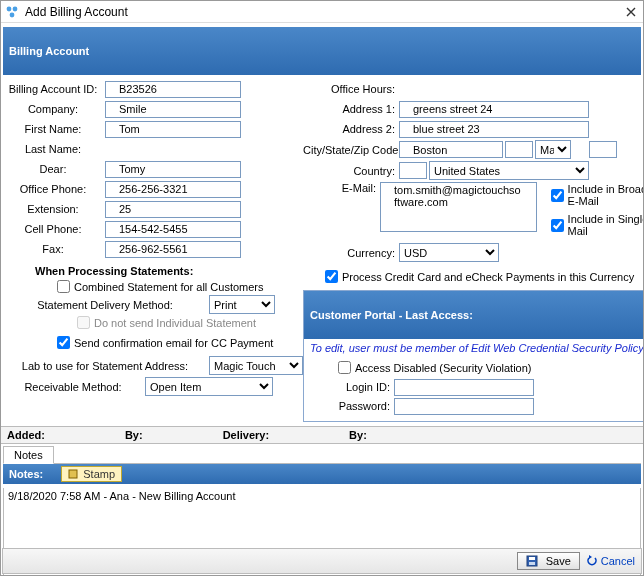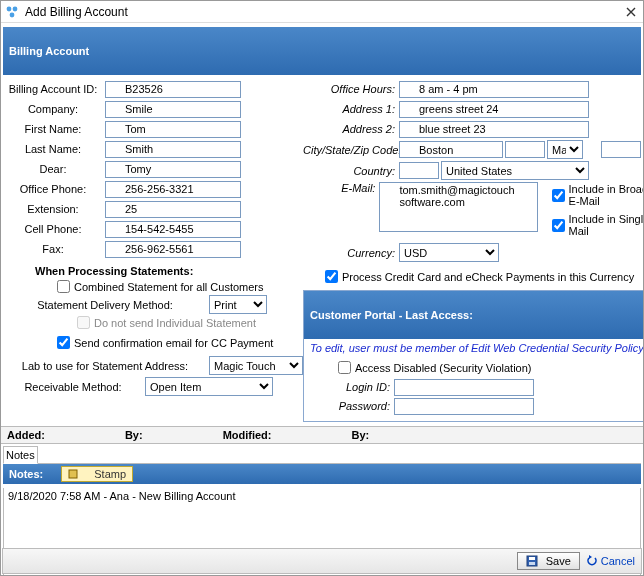--- a/index.html
+++ b/index.html
@@ -42,26 +42,26 @@
     margin: 4px 2px 2px 2px;
   }
   .form-area {
     display: flex;
     padding: 2px 4px 4px 4px;
   }
   .col { display: flex; flex-direction: column; }
   .row { display: flex; align-items: center; margin: 1px 0; min-height: 18px; }
   .lbl { text-align: right; padding-right: 4px; white-space: nowrap; }
   .left .lbl { width: 100px; text-align: center; }
-  .right .lbl { width: 96px; font-style: italic; }
+  .right .lbl { width: 96px; }
   input.txt, select.sel, textarea.ta {
     font-family: inherit;
     font-size: 11px;
     border: 1px solid #7a9ac0;
-    padding: 1px 19px;
+    padding: 1px 13px;
     height: 17px;
     background: #fff;
   }
   select.sel { padding: 0; height: 19px; }
   textarea.ta { height: auto; resize: none; }
   .left input.txt { width: 136px; }
   .right input.txt { width: 190px; }
   .subhead { font-weight: bold; margin: 6px 0 2px 30px; }
   .chk-row { display: flex; align-items: center; margin: 1px 0 1px 52px; }
   .chk-row input { margin: 0 4px 0 0; }
@@ -85,21 +85,21 @@
     background: #f3f3f3;
     padding: 2px 6px;
     font-weight: bold;
     gap: 80px;
   }
   .tabs { display: flex; border-bottom: 1px solid #bbb; margin: 2px 2px 0 2px; }
   .tab {
     border: 1px solid #bbb;
     border-bottom: 1px solid #fff;
     background: #fff;
-    padding: 2px 2px;
+    padding: 2px 10px;
     margin-bottom: -1px;
     font-size: 11px;
     cursor: pointer;
   }
   .notes-header {
     background: linear-gradient(#4a87c8, #2e6bb0);
     color: #fff;
     font-weight: bold;
     padding: 2px 6px;
     margin: 0 2px;
@@ -108,21 +108,21 @@
     gap: 18px;
   }
   .stamp-btn {
     background: #fff3c0;
     border: 1px solid #c0a830;
     color: #333;
     font-weight: normal;
     padding: 0 6px;
     display: inline-flex;
     align-items: center;
-    gap: 16px;
+    gap: 5px;
     cursor: pointer;
     height: 16px;
   }
   .notes-body {
     border: 1px solid #bbb;
     border-top: none;
     margin: 4px 2px;
     height: 88px;
     padding: 2px 4px;
     overflow: auto;
@@ -191,21 +191,20 @@
     <div class="row">
         <span class="lbl">Company:</span>
         <input class="txt" value="Smile" style="">
       </div>
     <div class="row">
         <span class="lbl">First Name:</span>
         <input class="txt" value="Tom" style="">
       </div>
     <div class="row">
         <span class="lbl">Last Name:</span>
-        <input class="txt" value="Smith" style="">
       </div>
     <div class="row">
         <span class="lbl">Dear:</span>
         <input class="txt" value="Tomy" style="">
       </div>
     <div class="row">
         <span class="lbl">Office Phone:</span>
         <input class="txt" value="256-256-3321" style="">
       </div>
     <div class="row">
@@ -221,21 +220,21 @@
         <input class="txt" value="256-962-5561" style="">
       </div>
 
     <div class="subhead">When Processing Statements:</div>
     <div class="chk-row">
         <input type="checkbox" style="">
         <span>Combined Statement for all Customers</span>
       </div>
     <div class="row" style="margin-left:0">
         <span class="lbl" style="width:204px">Statement Delivery Method:</span>
-        <select class="sel" style="width:58px"><option>Print</option></select>
+        <select class="sel" style="width:66px"><option>Print</option></select>
       </div>
     <div class="chk-row" style="margin-left:72px">
         <input type="checkbox" disabled="" style="">
         <span class="gray">Do not send Individual Statement</span>
       </div>
     <div class="chk-row" style="margin-top:6px">
         <input type="checkbox" checked="" style="">
         <span>Send confirmation email for CC Payment</span>
       </div>
     <div class="row" style="margin-top:6px">
@@ -244,41 +243,40 @@
       </div>
     <div class="row">
         <span class="lbl" style="width:140px">Receivable Method:</span>
         <select class="sel" style="width:128px"><option>Open Item</option></select>
       </div>
   </div>
 
   <div class="col right" style="flex:1">
     <div class="row">
         <span class="lbl">Office Hours:</span>
-        <input class="txt" value="8 am - 4 pm" style="">
       </div>
     <div class="row">
         <span class="lbl">Address 1:</span>
         <input class="txt" value="greens street 24" style="">
       </div>
     <div class="row">
         <span class="lbl">Address 2:</span>
         <input class="txt" value="blue street 23" style="">
       </div>
     <div class="row">
       <span class="lbl">City/State/Zip Code:</span>
       <input class="txt" style="width: 104px;" value="Boston">
       <input class="txt" style="width: 24px; margin-left: 2px;" value="MA">
       <select class="sel" style="width:36px;margin-left:2px"><option>Ma:</option></select>
       <input class="txt" style="width: 23px; margin-left: 18px;" value="322">
     </div>
     <div class="row">
       <span class="lbl">Country:</span>
       <input class="txt" style="width: 24px;" value="US">
-      <select class="sel" style="width:148px;margin-left:2px"><option>United States</option></select>
+      <select class="sel" style="width:160px;margin-left:2px"><option>United States</option></select>
     </div>
     <div class="row" style="align-items:flex-start">
       <span class="lbl">E-Mail:</span>
       <textarea class="ta" style="width: 190px; height: 50px;">tom.smith@magictouchsoftware.com</textarea>
       <div style="margin-left:10px">
         <div class="row">
             <input type="checkbox" checked="" style="margin-right: 4px;">
             <span>Include in Broadcast E-Mail</span>
           </div>
         <div class="row" style="margin-top:6px">
@@ -311,21 +309,21 @@
           <span class="lbl">Password:</span>
           <input class="txt" type="password" style="">
         </div>
     </div>
   </div>
 </div>
 
 <div class="meta-bar">
   <span>Added:</span>
   <span>By:</span>
-  <span>Modified:</span>
+  <span>Delivery:</span>
   <span>By:</span>
 </div>
 
 <div class="tabs">
   <div class="tab">Notes</div>
 </div>
 
 <div class="notes-header">
   <span>Notes:</span>
   <span class="stamp-btn">

